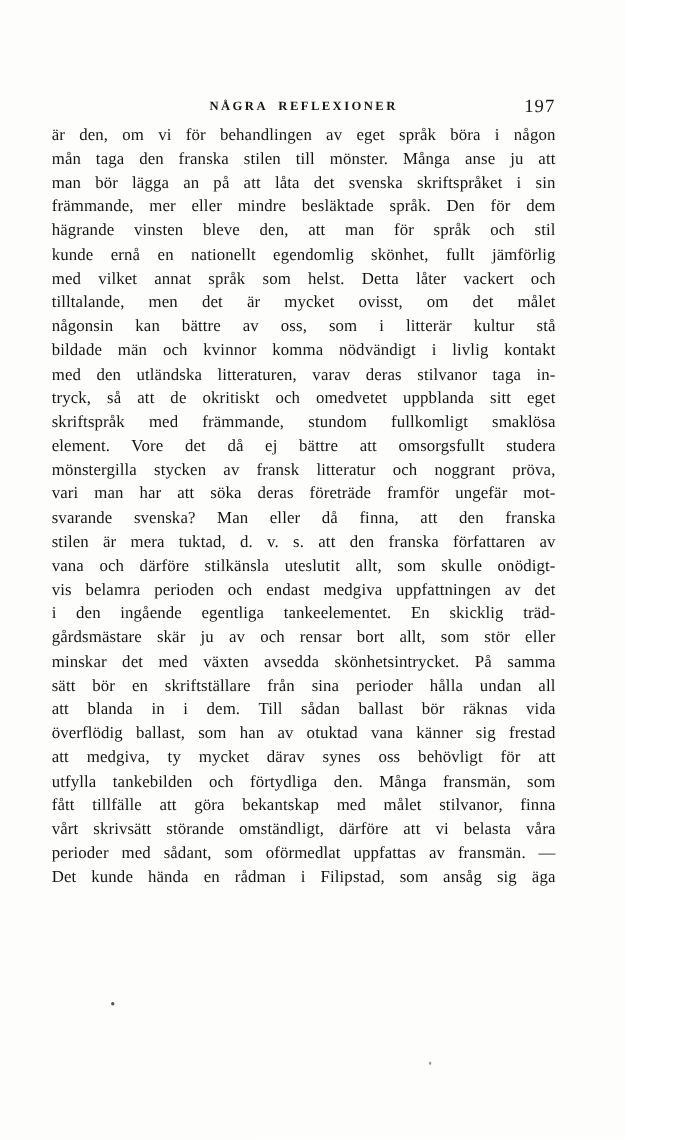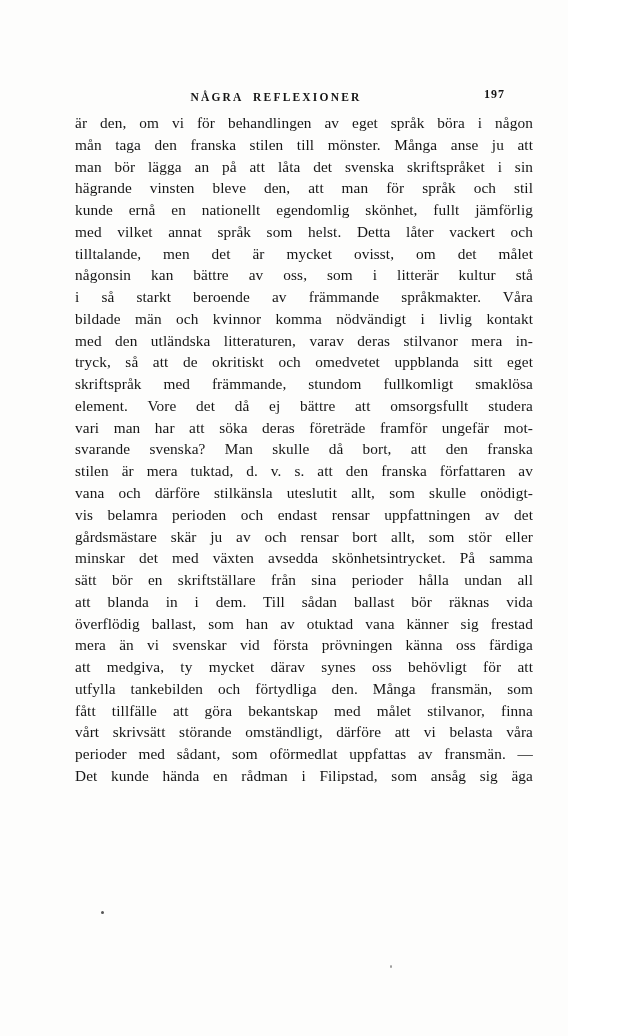--- a/index.html
+++ b/index.html
@@ -25,29 +25,28 @@
     left: 0; right: 0; top: 3px;
     text-align: center;
     font-size: 11.5px;
     font-weight: bold;
     letter-spacing: 2.2px;
     word-spacing: 5px;
   }
   .page-number {
     position: absolute;
     right: 0; top: -1px;
-    font-size: 12px;
-    font-weight: bold;
+    font-size: 17px;
+    font-weight: normal;
     letter-spacing: 1px;
   }
   .body-text {
     position: absolute;
     top: 112px; left: 47px;
     width: 458px;
-    margin-left: 28px;
   }
   .text-line {
     font-size: 15.3px;
     line-height: 21.76px;
     text-align: justify;
     text-align-last: justify;
     -moz-text-align-last: justify;
     letter-spacing: 0.1px;
   }
   .speck {
@@ -65,42 +64,43 @@
 
   <div class="header">
     <span class="running-title">NÅGRA REFLEXIONER</span>
     <span class="page-number">197</span>
   </div>
 
   <div class="body-text">
       <div class="text-line">är den, om vi för behandlingen av eget språk böra i någon</div>
       <div class="text-line">mån taga den franska stilen till mönster. Många anse ju att</div>
       <div class="text-line">man bör lägga an på att låta det svenska skriftspråket i sin</div>
+      <div class="text-line">främmande, mer eller mindre besläktade språk. Den för dem</div>
       <div class="text-line">hägrande vinsten bleve den, att man för språk och stil</div>
       <div class="text-line">kunde ernå en nationellt egendomlig skönhet, fullt jämförlig</div>
       <div class="text-line">med vilket annat språk som helst. Detta låter vackert och</div>
       <div class="text-line">tilltalande, men det är mycket ovisst, om det målet</div>
       <div class="text-line">någonsin kan bättre av oss, som i litterär kultur stå</div>
-      <div class="text-line">i så starkt beroende av främmande språkmakter. Våra</div>
       <div class="text-line">bildade män och kvinnor komma nödvändigt i livlig kontakt</div>
-      <div class="text-line">med den utländska litteraturen, varav deras stilvanor mera in-</div>
+      <div class="text-line">med den utländska litteraturen, varav deras stilvanor taga in-</div>
       <div class="text-line">tryck, så att de okritiskt och omedvetet uppblanda sitt eget</div>
       <div class="text-line">skriftspråk med främmande, stundom fullkomligt smaklösa</div>
       <div class="text-line">element. Vore det då ej bättre att omsorgsfullt studera</div>
+      <div class="text-line">mönstergilla stycken av fransk litteratur och noggrant pröva,</div>
       <div class="text-line">vari man har att söka deras företräde framför ungefär mot-</div>
-      <div class="text-line">svarande svenska? Man skulle då bort, att den franska</div>
+      <div class="text-line">svarande svenska? Man eller då finna, att den franska</div>
       <div class="text-line">stilen är mera tuktad, d. v. s. att den franska författaren av</div>
       <div class="text-line">vana och därföre stilkänsla uteslutit allt, som skulle onödigt-</div>
-      <div class="text-line">vis belamra perioden och endast rensar uppfattningen av det</div>
+      <div class="text-line">vis belamra perioden och endast medgiva uppfattningen av det</div>
+      <div class="text-line">i den ingående egentliga tankeelementet. En skicklig träd-</div>
       <div class="text-line">gårdsmästare skär ju av och rensar bort allt, som stör eller</div>
       <div class="text-line">minskar det med växten avsedda skönhetsintrycket. På samma</div>
       <div class="text-line">sätt bör en skriftställare från sina perioder hålla undan all</div>
       <div class="text-line">att blanda in i dem. Till sådan ballast bör räknas vida</div>
       <div class="text-line">överflödig ballast, som han av otuktad vana känner sig frestad</div>
-      <div class="text-line">mera än vi svenskar vid första prövningen känna oss färdiga</div>
       <div class="text-line">att medgiva, ty mycket därav synes oss behövligt för att</div>
       <div class="text-line">utfylla tankebilden och förtydliga den. Många fransmän, som</div>
       <div class="text-line">fått tillfälle att göra bekantskap med målet stilvanor, finna</div>
       <div class="text-line">vårt skrivsätt störande omständligt, därföre att vi belasta våra</div>
       <div class="text-line">perioder med sådant, som oförmedlat uppfattas av fransmän. —</div>
       <div class="text-line">Det kunde hända en rådman i Filipstad, som ansåg sig äga</div>
     </div>
 
   <div class="speck speck-1"></div>
   <div class="speck speck-2"></div>

